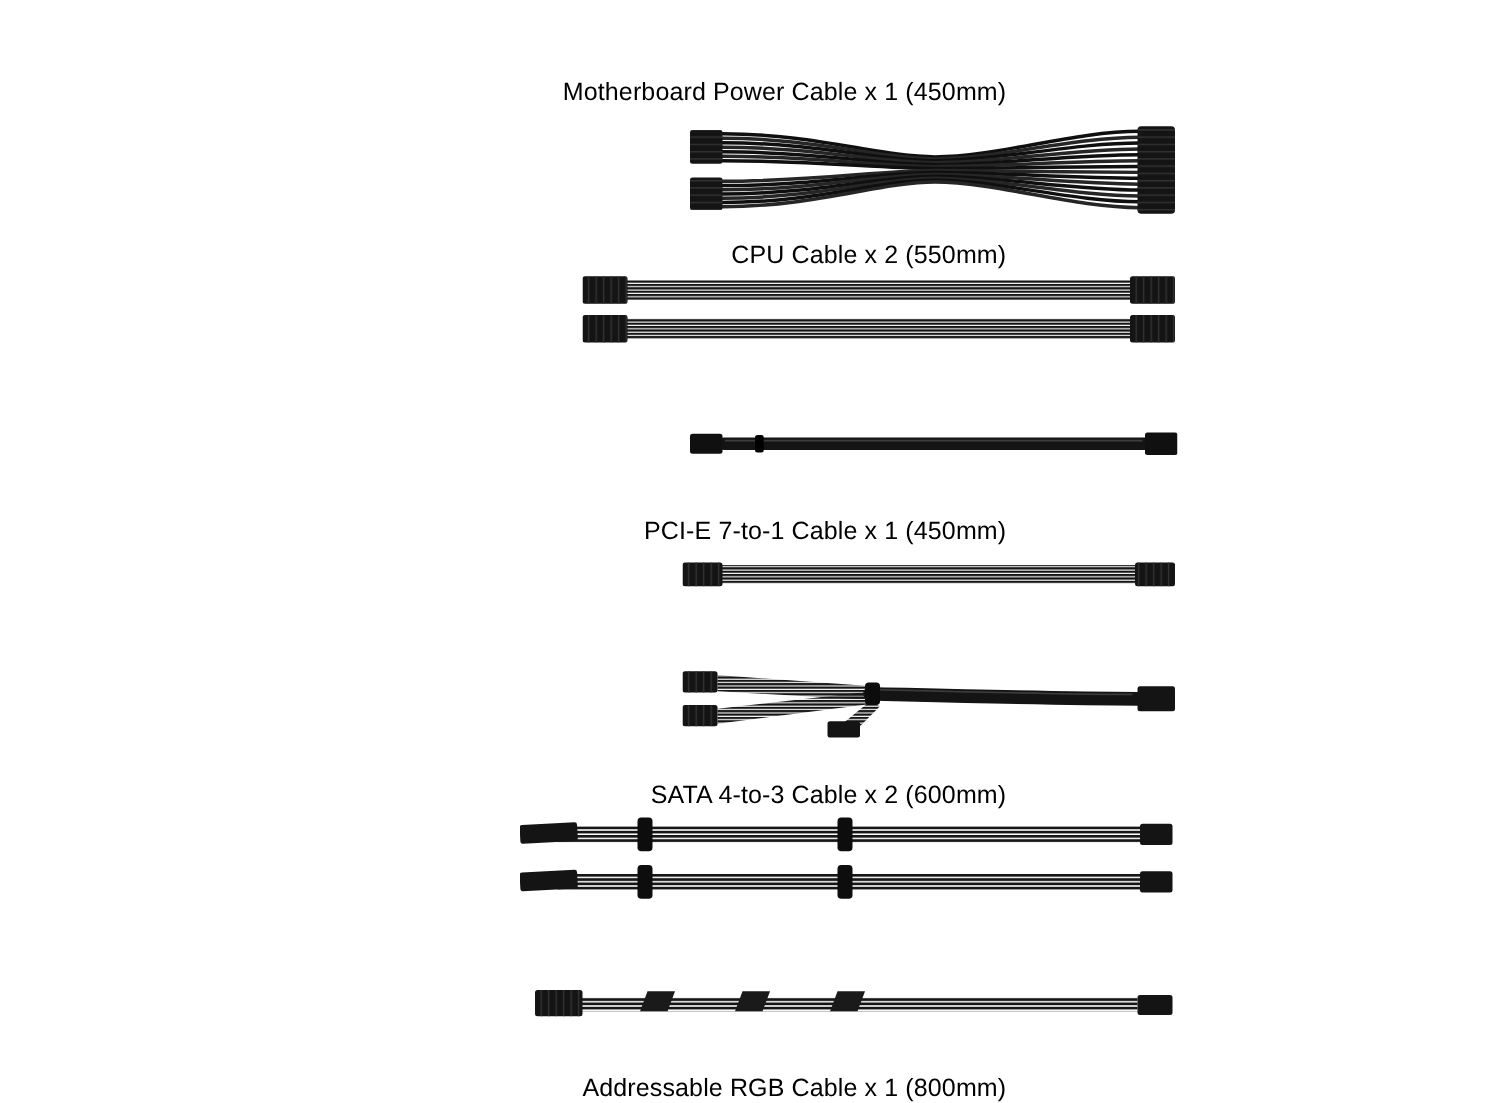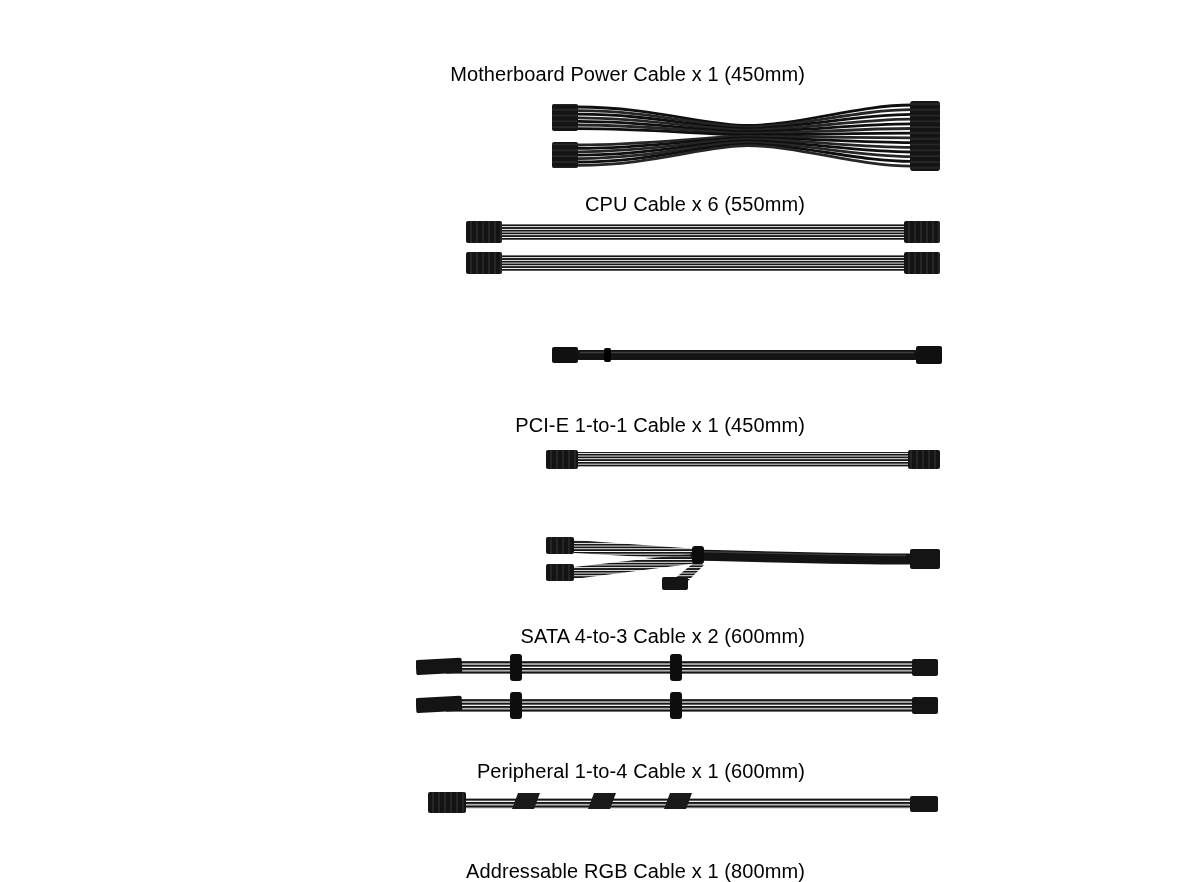--- a/index.html
+++ b/index.html
@@ -65,21 +65,21 @@
         <path d="M26,66.4 C100,66.4 152,46.7 196,46.7 C246,46.7 306,67.1 360,67.1" fill="none" stroke="#262626" stroke-width="2.8" stroke-linecap="round"></path>
       </g>
     <rect x="0" y="5" width="26" height="27" rx="2" fill="#141414"></rect>
     <rect x="0" y="5" width="26" height="27" rx="2" fill="url(#hridge)"></rect>
     <rect x="0" y="43" width="26" height="26" rx="2" fill="#141414"></rect>
     <rect x="0" y="43" width="26" height="26" rx="2" fill="url(#hridge)"></rect>
     <rect x="358" y="2" width="30" height="70" rx="3" fill="#141414"></rect>
     <rect x="358" y="2" width="30" height="70" rx="3" fill="url(#hridge)"></rect>
   </svg>
 
-  <div class="row-label" style="top:150px">CPU Cable x 6 (550mm)</div>
+  <div class="row-label" style="top:150px">CPU Cable x 2 (550mm)</div>
   <svg class="art" style="left:466px;top:176px" width="474" height="58" viewBox="0 0 474 58">
     <g>
       <rect x="34" y="5" width="406" height="16" fill="url(#wirepat)"></rect>
       <rect x="0" y="2" width="36" height="22" rx="2" fill="#141414"></rect>
       <rect x="0" y="2" width="36" height="22" rx="2" fill="url(#vridge)"></rect>
       <rect x="438" y="2" width="36" height="22" rx="2" fill="#141414"></rect>
       <rect x="438" y="2" width="36" height="22" rx="2" fill="url(#vridge)"></rect>
     </g>
     <g transform="translate(0,31)">
       <rect x="34" y="5" width="406" height="16" fill="url(#wirepat)"></rect>
@@ -91,21 +91,21 @@
   </svg>
 
   <svg class="art" style="left:552px;top:300px" width="390" height="24" viewBox="0 0 390 24">
     <rect x="22" y="7" width="348" height="10" rx="5" fill="#141414"></rect>
     <path d="M28,9.5 H362" stroke="#3d3d3d" stroke-width="1.4" fill="none"></path>
     <rect x="0" y="4" width="26" height="16" rx="2" fill="#101010"></rect>
     <rect x="52" y="5" width="7" height="14" rx="2" fill="#000000"></rect>
     <rect x="364" y="3" width="26" height="18" rx="2" fill="#101010"></rect>
   </svg>
 
-  <div class="row-label" style="top:371px">PCI-E 1-to-1 Cable x 1 (450mm)</div>
+  <div class="row-label" style="top:371px">PCI-E 7-to-1 Cable x 1 (450mm)</div>
   <svg class="art" style="left:546px;top:400px" width="394" height="32" viewBox="0 0 394 32">
     <rect x="28" y="9" width="338" height="15" fill="url(#wirepat)"></rect>
     <rect x="0" y="7" width="32" height="19" rx="2" fill="#141414"></rect>
     <rect x="0" y="7" width="32" height="19" rx="2" fill="url(#vridge)"></rect>
     <rect x="362" y="7" width="32" height="19" rx="2" fill="#141414"></rect>
     <rect x="362" y="7" width="32" height="19" rx="2" fill="url(#vridge)"></rect>
   </svg>
 
   <svg class="art" style="left:546px;top:490px" width="394" height="60" viewBox="0 0 394 60">
     <path d="M150,22 C230,24 300,26 364,26" stroke="#141414" stroke-width="11" fill="none" stroke-linecap="round"></path>
@@ -137,21 +137,20 @@
       <rect x="30" y="10" width="468" height="13" fill="url(#wirepat2)"></rect>
       <g transform="rotate(-3 22 16)">
         <rect x="0" y="8" width="46" height="15" rx="2" fill="#141414"></rect>
       </g>
       <rect x="94" y="3" width="12" height="27" rx="3" fill="#0d0d0d"></rect>
       <rect x="254" y="3" width="12" height="27" rx="3" fill="#0d0d0d"></rect>
       <rect x="496" y="8" width="26" height="17" rx="2" fill="#141414"></rect>
     </g>
   </svg>
 
-  <div class="row-label" style="top:717px">Peripheral 1-to-4 Cable x 1 (600mm)</div>
   <svg class="art" style="left:428px;top:742px" width="512" height="34" viewBox="0 0 512 34">
     <rect x="34" y="13" width="448" height="11" fill="url(#wirepat2)"></rect>
     <rect x="0" y="7" width="38" height="21" rx="2" fill="#141414"></rect>
     <rect x="0" y="7" width="38" height="21" rx="2" fill="url(#vridge)"></rect>
     <path d="M84,24 L90,8 L112,8 L106,24 Z" fill="#1a1a1a"></path>
     <path d="M160,24 L166,8 L188,8 L182,24 Z" fill="#1a1a1a"></path>
     <path d="M236,24 L242,8 L264,8 L258,24 Z" fill="#1a1a1a"></path>
     <rect x="482" y="11" width="28" height="16" rx="2" fill="#141414"></rect>
   </svg>
 

